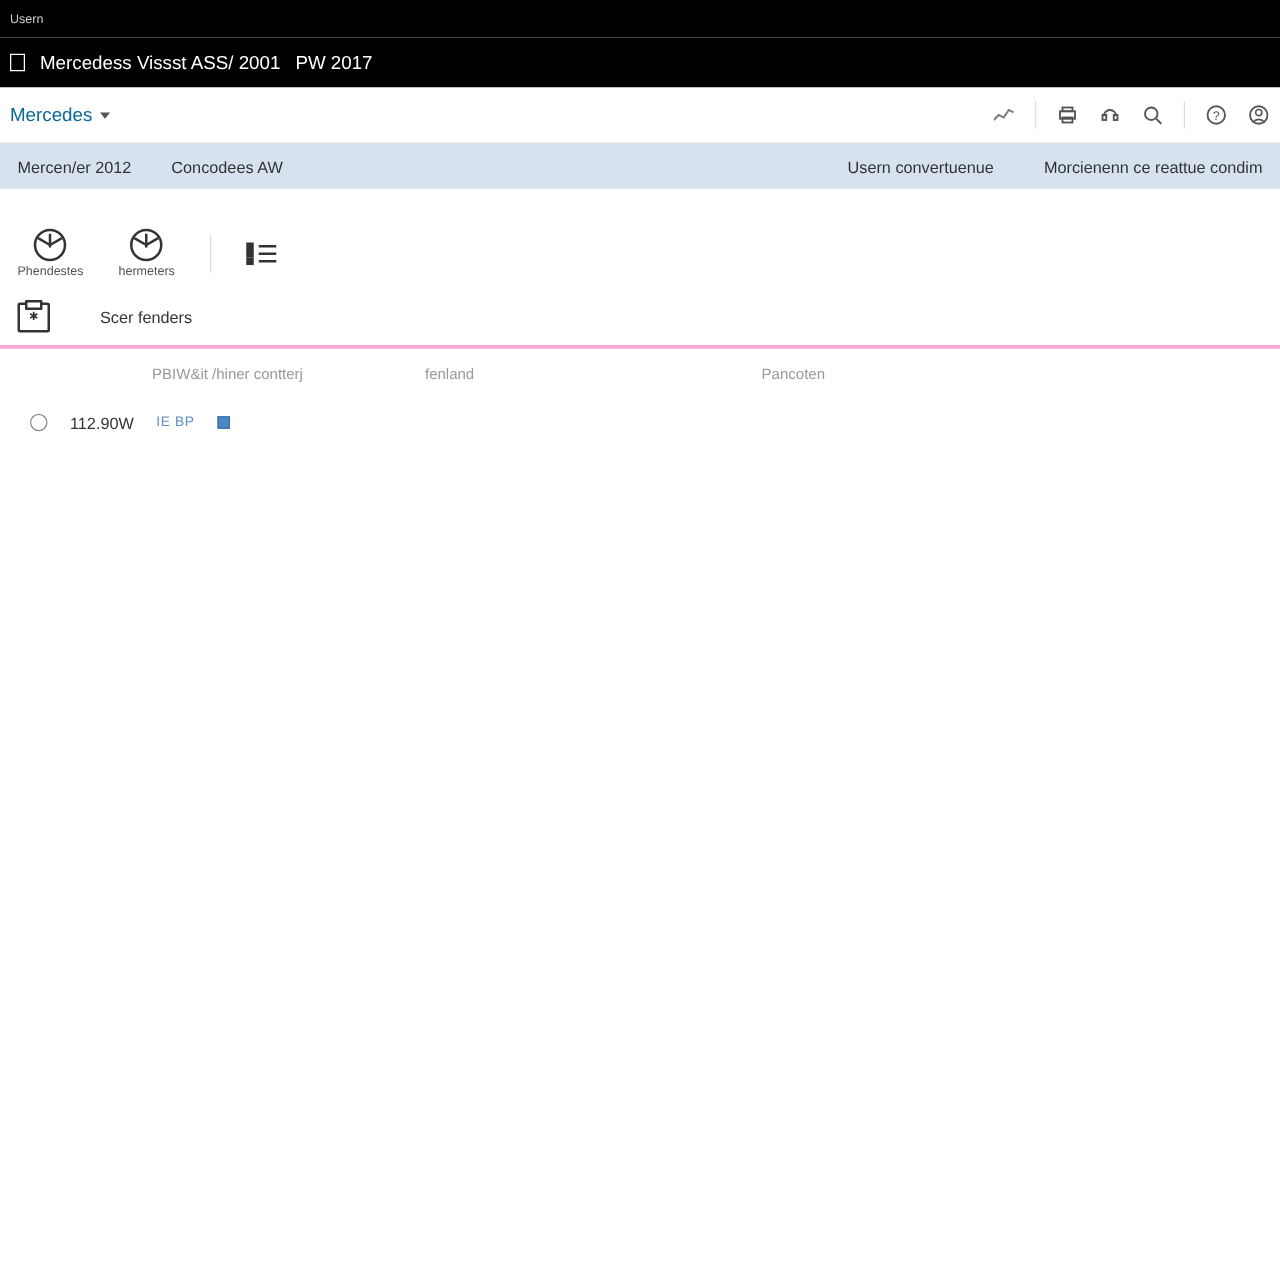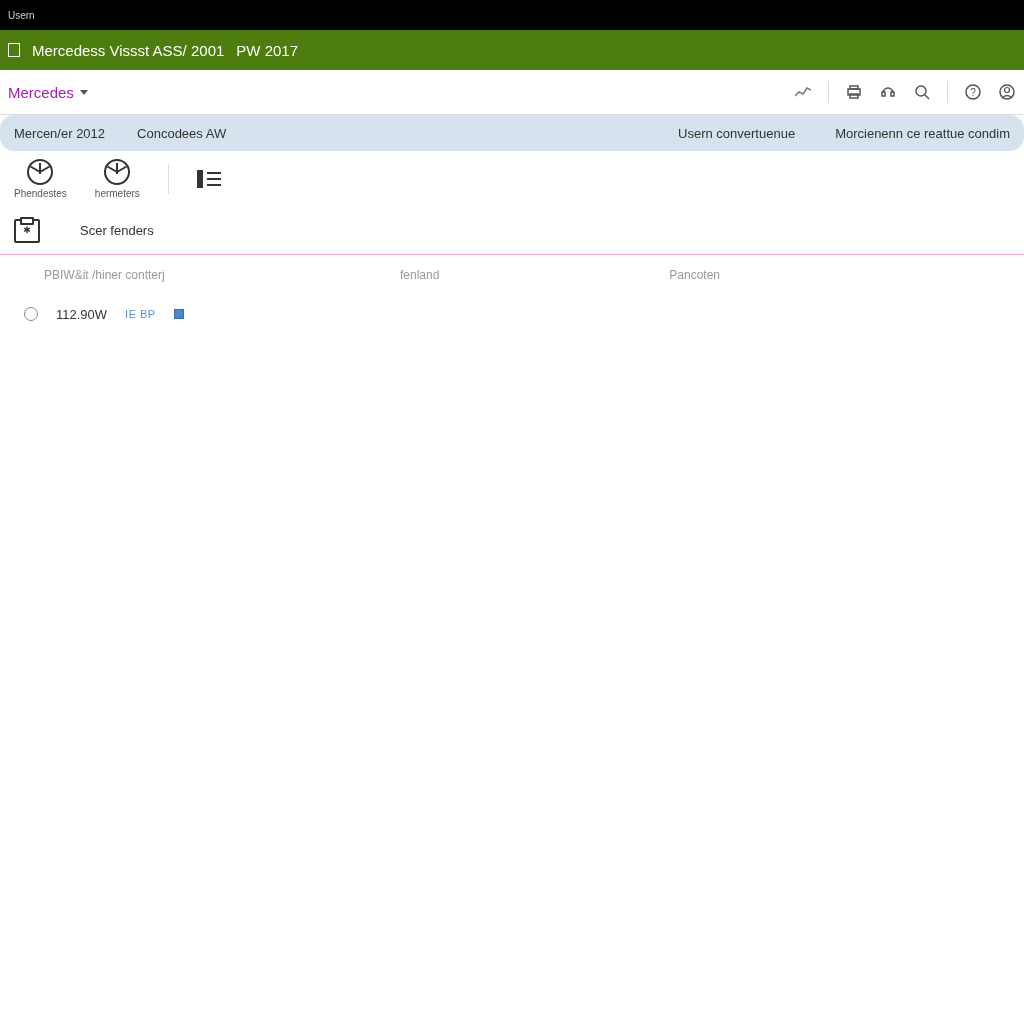--- a/index.html
+++ b/index.html
@@ -17,21 +17,21 @@
     .topbar {
       background: #000;
       color: #ccc;
       height: 30px;
       display: flex;
       align-items: center;
       padding: 0 8px;
       font-size: 10px;
     }
     .titlebar {
-      background: #4d7c0f;
+      background: #000000;
       color: #fff;
       height: 40px;
       display: flex;
       align-items: center;
       padding: 0 8px;
       gap: 12px;
       font-size: 15px;
     }
     .titlebar .doc-icon {
       width: 12px;
@@ -46,21 +46,21 @@
       display: flex;
       align-items: center;
       justify-content: space-between;
       padding: 0 8px;
     }
     .brand {
       display: flex;
       align-items: center;
       gap: 6px;
       font-size: 15px;
-      color: #a21caf;
+      color: #0369a1;
       cursor: pointer;
     }
     .chevron-down {
       width: 0;
       height: 0;
       border-left: 4px solid transparent;
       border-right: 4px solid transparent;
       border-top: 5px solid #555;
     }
     .nav-icons {
@@ -84,39 +84,39 @@
     }
     .subnav {
       background: #d6e3ee;
       height: 36px;
       display: flex;
       align-items: center;
       justify-content: space-between;
       padding: 0 14px;
       font-size: 13px;
       color: #333;
-      border-radius: 14px;
     }
     .subnav-left {
       display: flex;
       gap: 32px;
     }
     .subnav-right {
       display: flex;
       gap: 40px;
     }
     .subnav-item {
       cursor: pointer;
     }
     .iconrow {
       height: 56px;
       display: flex;
       align-items: center;
       padding: 0 14px;
       gap: 28px;
+      margin-top: 24px;
     }
     .iconrow .vsep {
       width: 1px;
       height: 30px;
       background: #ddd;
     }
     .brand-tile {
       display: flex;
       flex-direction: column;
       align-items: center;
@@ -185,21 +185,21 @@
       top: 2px;
       left: 10px;
       box-shadow: 0 6px 0 #333, 0 12px 0 #333;
     }
     .section-row {
       height: 48px;
       display: flex;
       align-items: center;
       padding: 0 14px;
       gap: 40px;
-      border-bottom: 1px solid #f9a8d4;
+      border-bottom: 3px solid #f9a8d4;
       text-align: right;
     }
     .clipboard-icon {
       width: 26px;
       height: 24px;
       border: 2px solid #333;
       border-radius: 2px;
       position: relative;
       cursor: pointer;
     }
@@ -229,22 +229,22 @@
       color: #333;
     }
     .headers-row {
       height: 40px;
       display: flex;
       align-items: center;
       font-size: 12px;
       color: #999;
     }
     .col-id {
-      width: 400px;
-      text-align: left;
+      width: 340px;
+      text-align: center;
       padding-right: 20px;
       padding-left: 44px;
     }
     .col-fenland {
       width: 140px;
     }
     .col-pancoten {
       width: 180px;
       text-align: right;
     }

